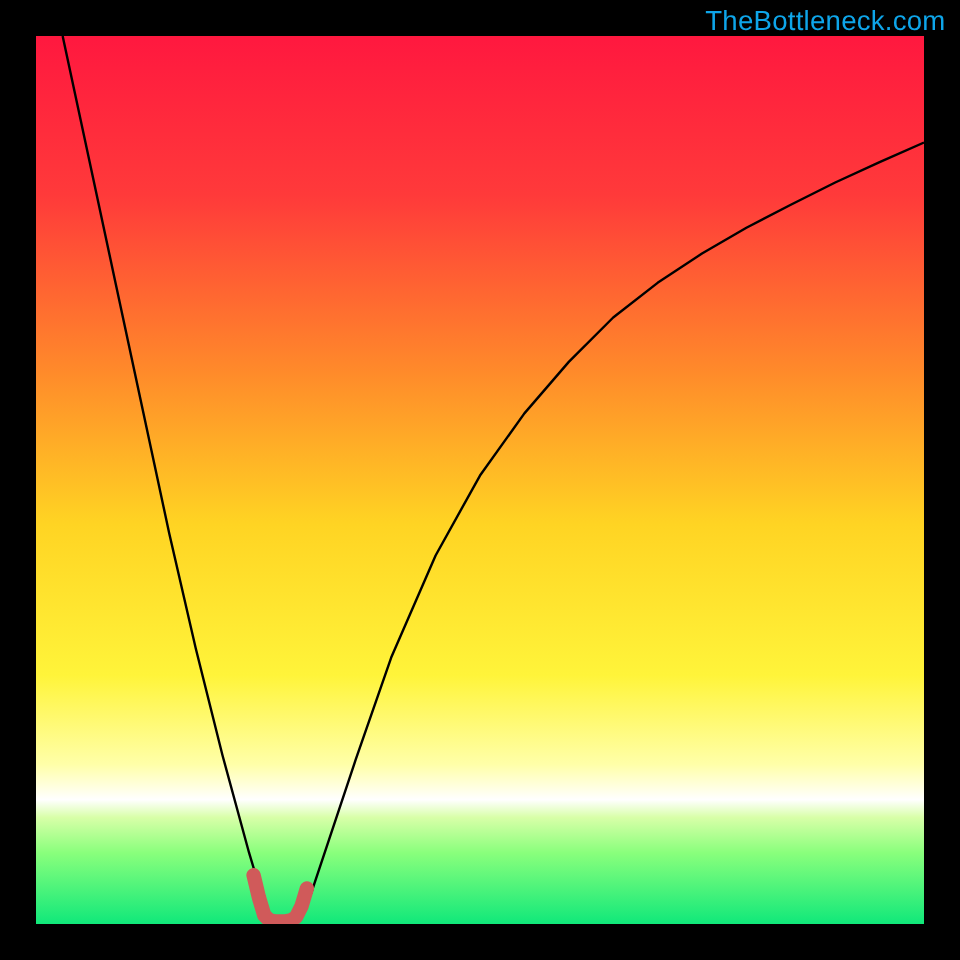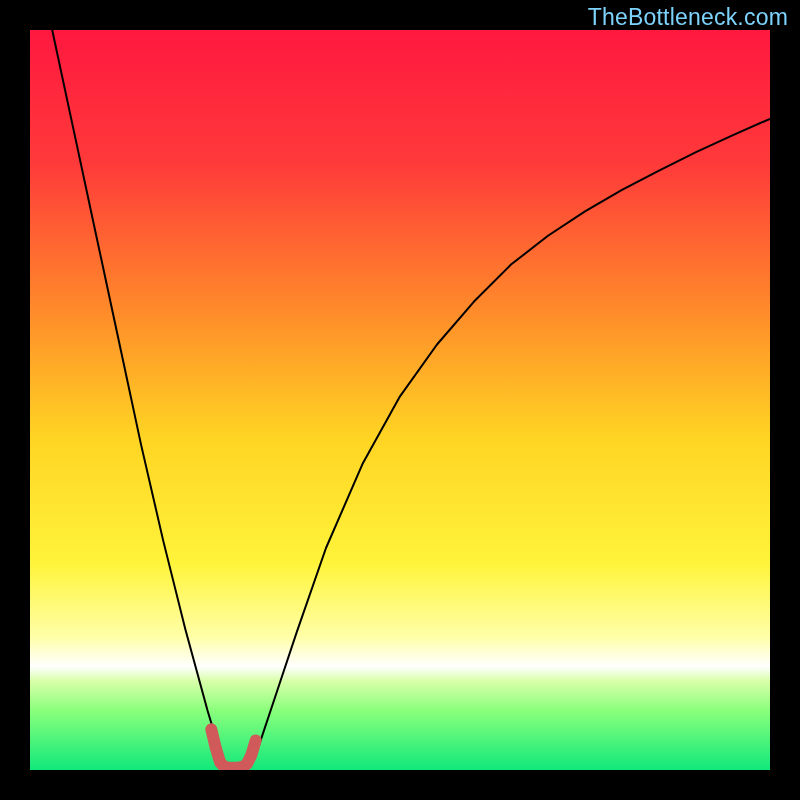--- a/index.html
+++ b/index.html
@@ -31,21 +31,21 @@
     left: 0;
     top: 0;
     width: 740px;
     height: 740px;
     pointer-events: none;
   }
   .watermark {
     position: absolute;
     top: 4px;
     right: 12px;
-    color: #7dd3fc;
+    color: #0ea5e9;
     font-size: 23px;
     font-weight: 400;
     letter-spacing: 0.2px;
     pointer-events: none;
   }
 </style>
 </head>
 <body>
 
 <div class="watermark">TheBottleneck.com</div>

